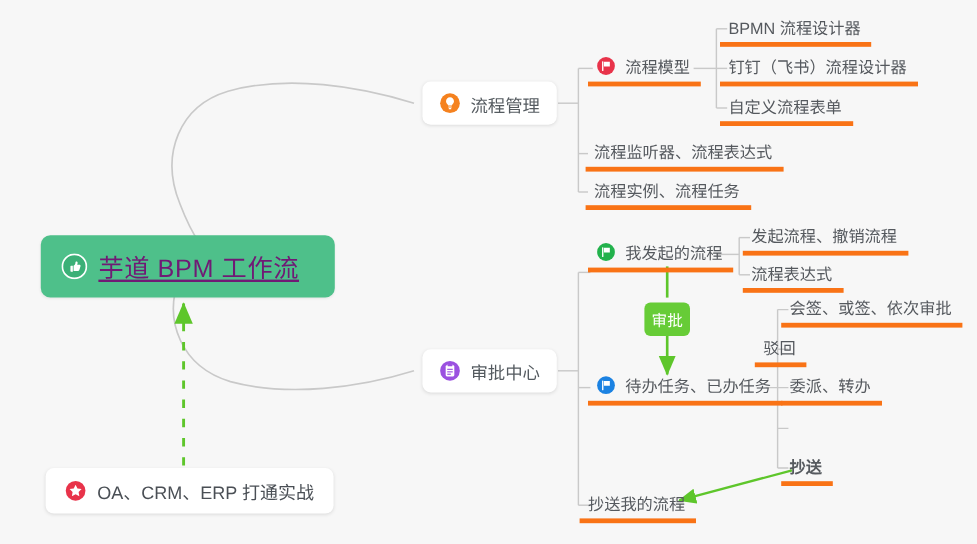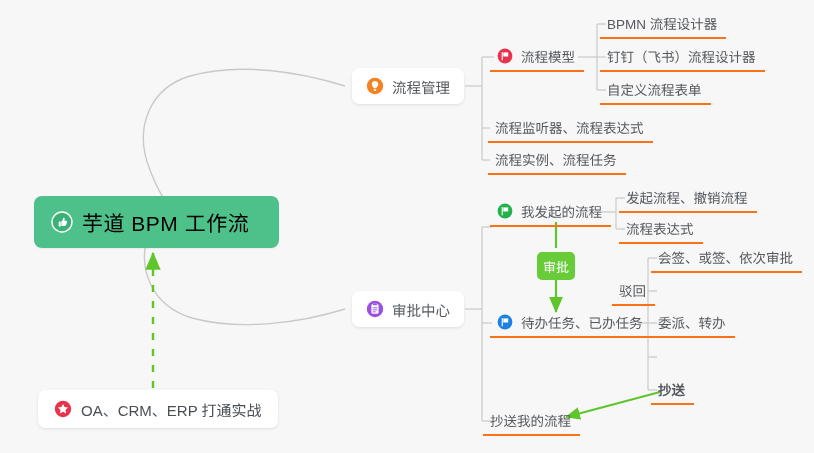--- a/index.html
+++ b/index.html
@@ -34,25 +34,26 @@
     height: 52px;
     background: #4ec08a;
     border-radius: 8px;
     display: flex;
     align-items: center;
     box-sizing: border-box;
     padding-left: 17px;
     box-shadow: 0 1px 2px rgba(0,0,0,0.06);
   }
   .root-label {
-    color: #000000;
+    color: #701a75;
     font-size: 21px;
     letter-spacing: 0.5px;
     margin-left: 9px;
     white-space: nowrap;
+    text-decoration: underline;
   }
 
   
   .card-node {
     position: absolute;
     background: #ffffff;
     border-radius: 7px;
     display: flex;
     align-items: center;
     box-sizing: border-box;
@@ -68,21 +69,21 @@
   }
 
   
   .leaf {
     position: absolute;
     display: flex;
     align-items: center;
     height: 30px;
     box-sizing: border-box;
     padding: 0 9px 0 7px;
-    border-bottom: 2px solid #f97316;
+    border-bottom: 4px solid #f97316;
     white-space: nowrap;
   }
   .leaf-text {
     color: #55595e;
     font-size: 13.5px;
     white-space: nowrap;
   }
   .leaf.with-icon .leaf-text { margin-left: 8px; }
 
   
@@ -272,21 +273,21 @@
       <circle cx="8" cy="8" r="7.4" fill="#1b82e2"></circle>
       <rect x="4.7" y="4.0" width="1.15" height="8.2" rx="0.5" fill="#ffffff"></rect>
       <path d="M6.3 4.4 h4.9 v4.1 H6.3 z" fill="#ffffff"></path>
     </svg>
     <span class="leaf-text">待办任务、已办任务</span>
   </div>
 
   <div class="leaf" style="left:651px; top:243px;">
     <span class="leaf-text">会签、或签、依次审批</span>
   </div>
-  <div class="leaf" style="left:612px; top:276px;">
+  <div class="leaf" style="left:629px; top:276px;">
     <span class="leaf-text">驳回</span>
   </div>
   <div class="leaf" style="left:651px; top:308px;">
     <span class="leaf-text">委派、转办</span>
   </div>
   <div class="leaf" style="left:651px; top:375px;font-weight:bold;">
     <span class="leaf-text">抄送</span>
   </div>
 
   <div class="leaf" style="left:483px; top:406px;">

